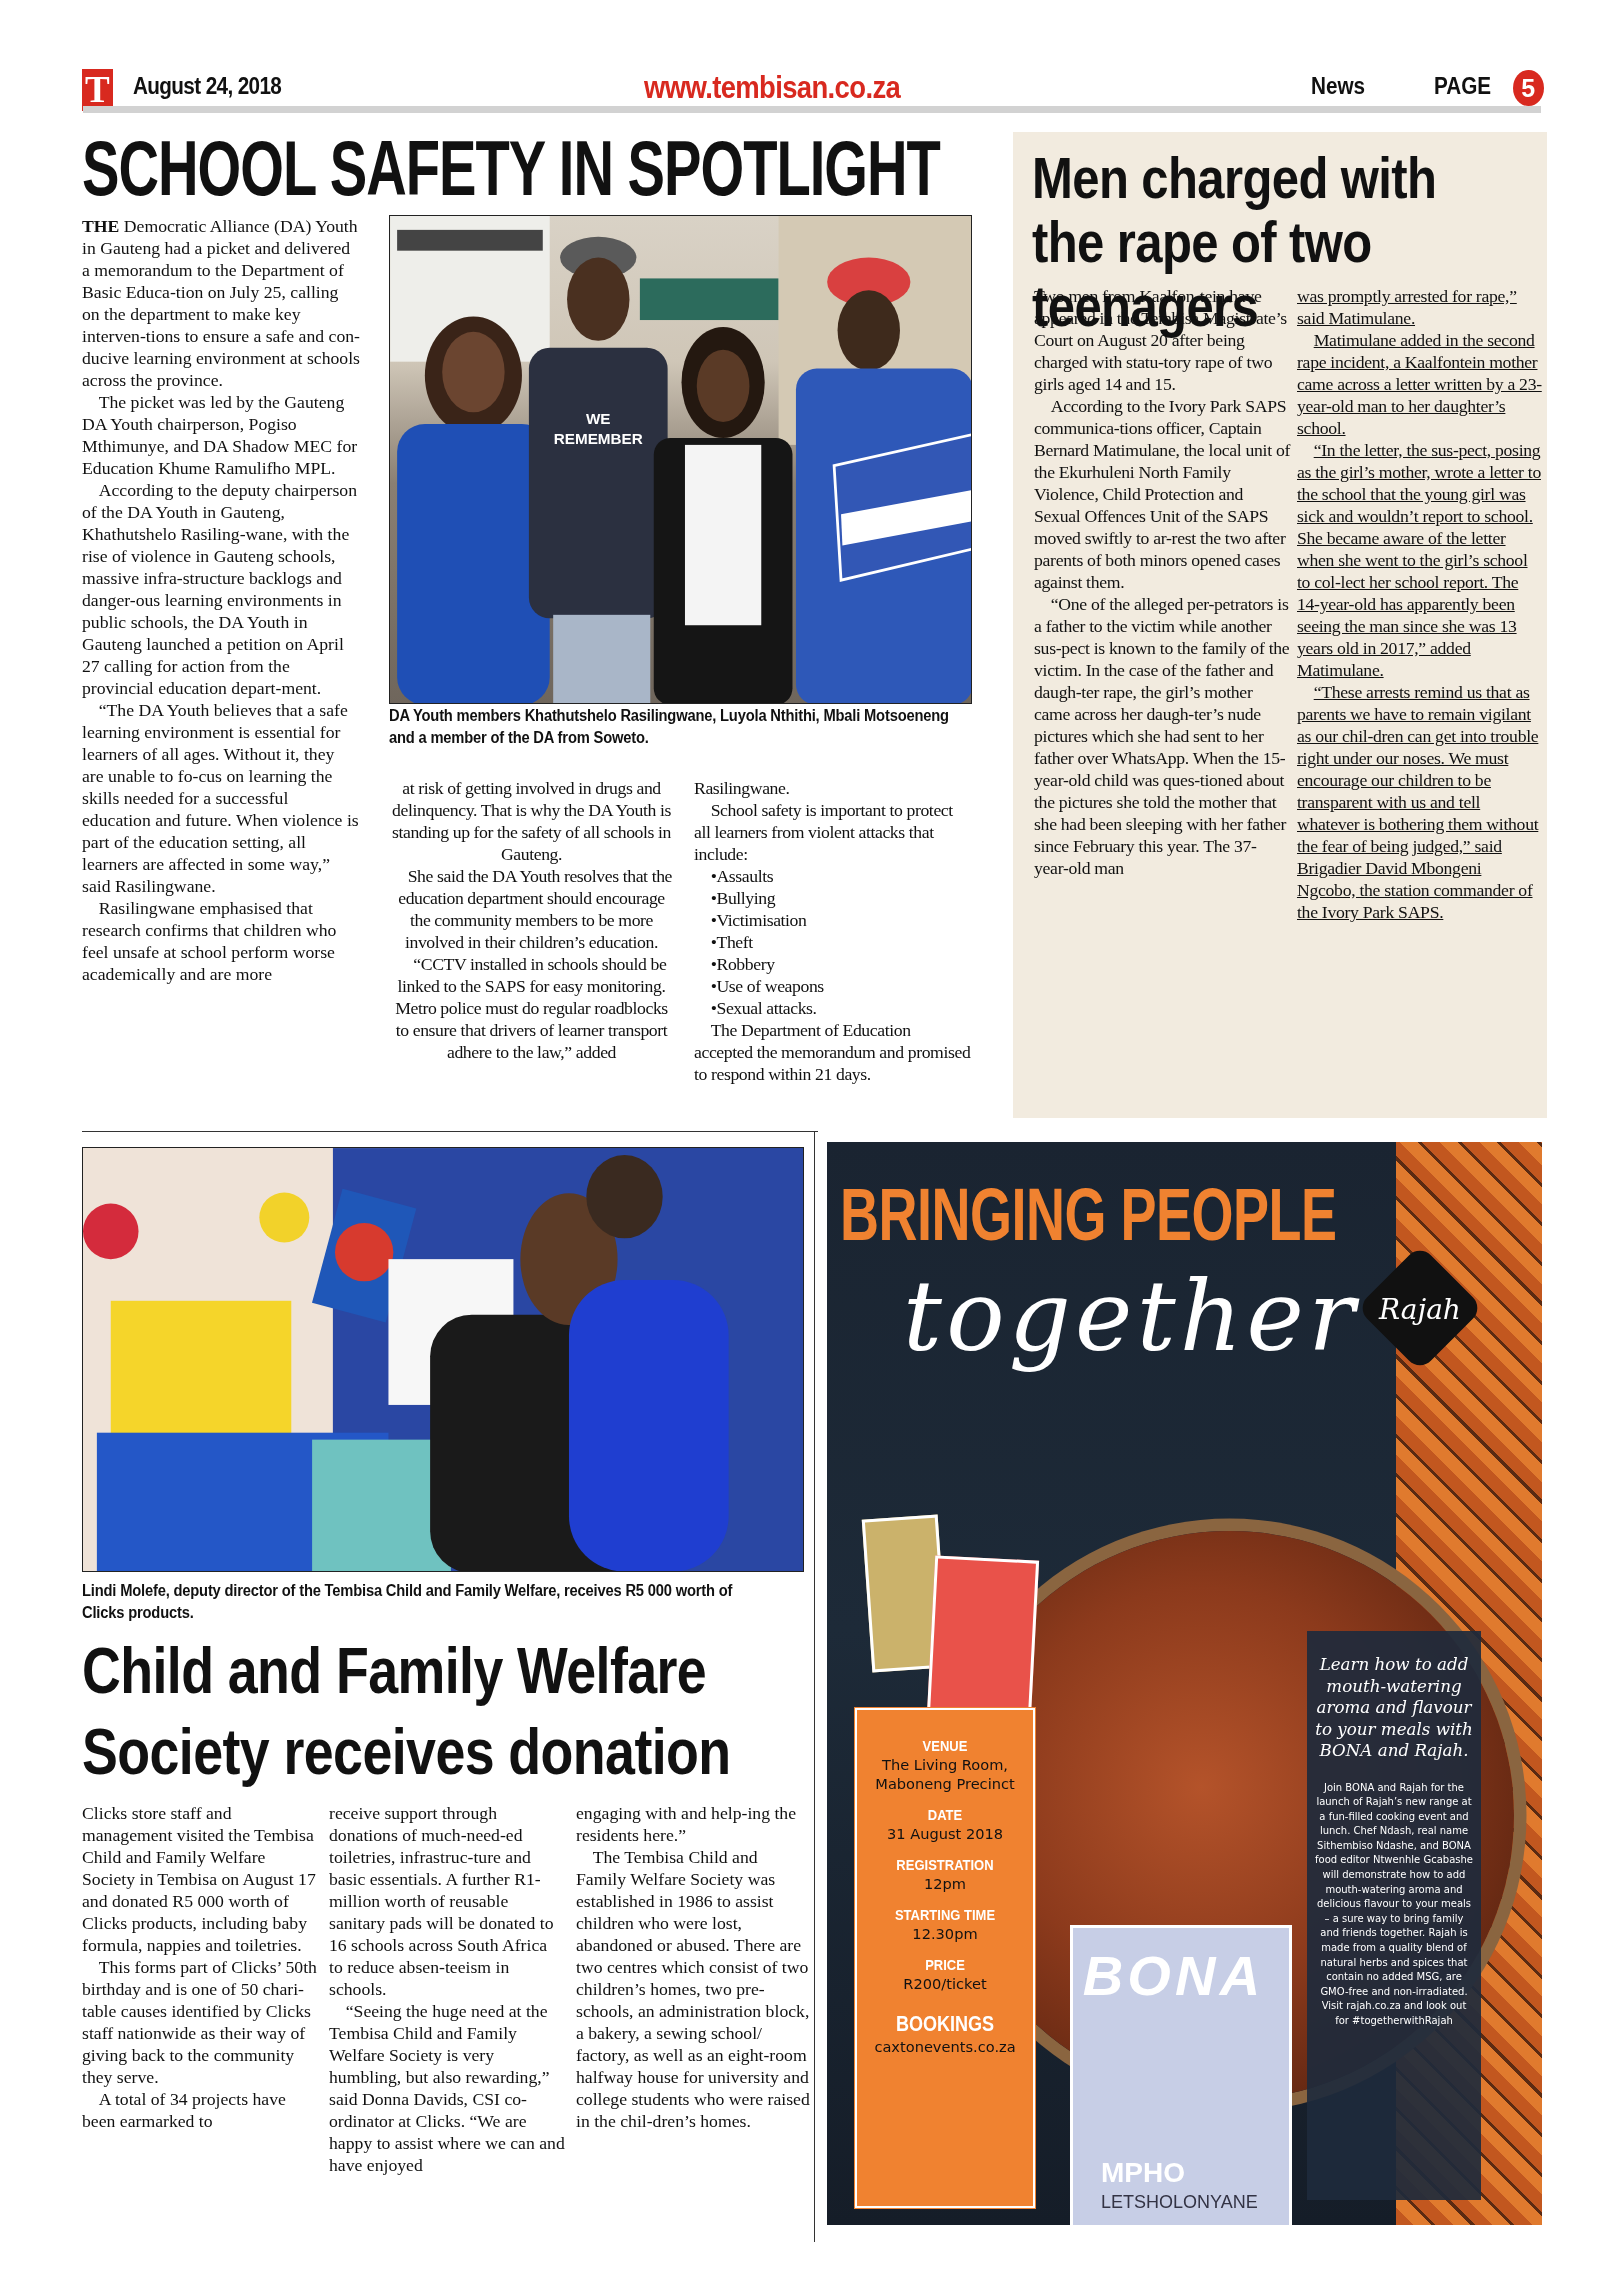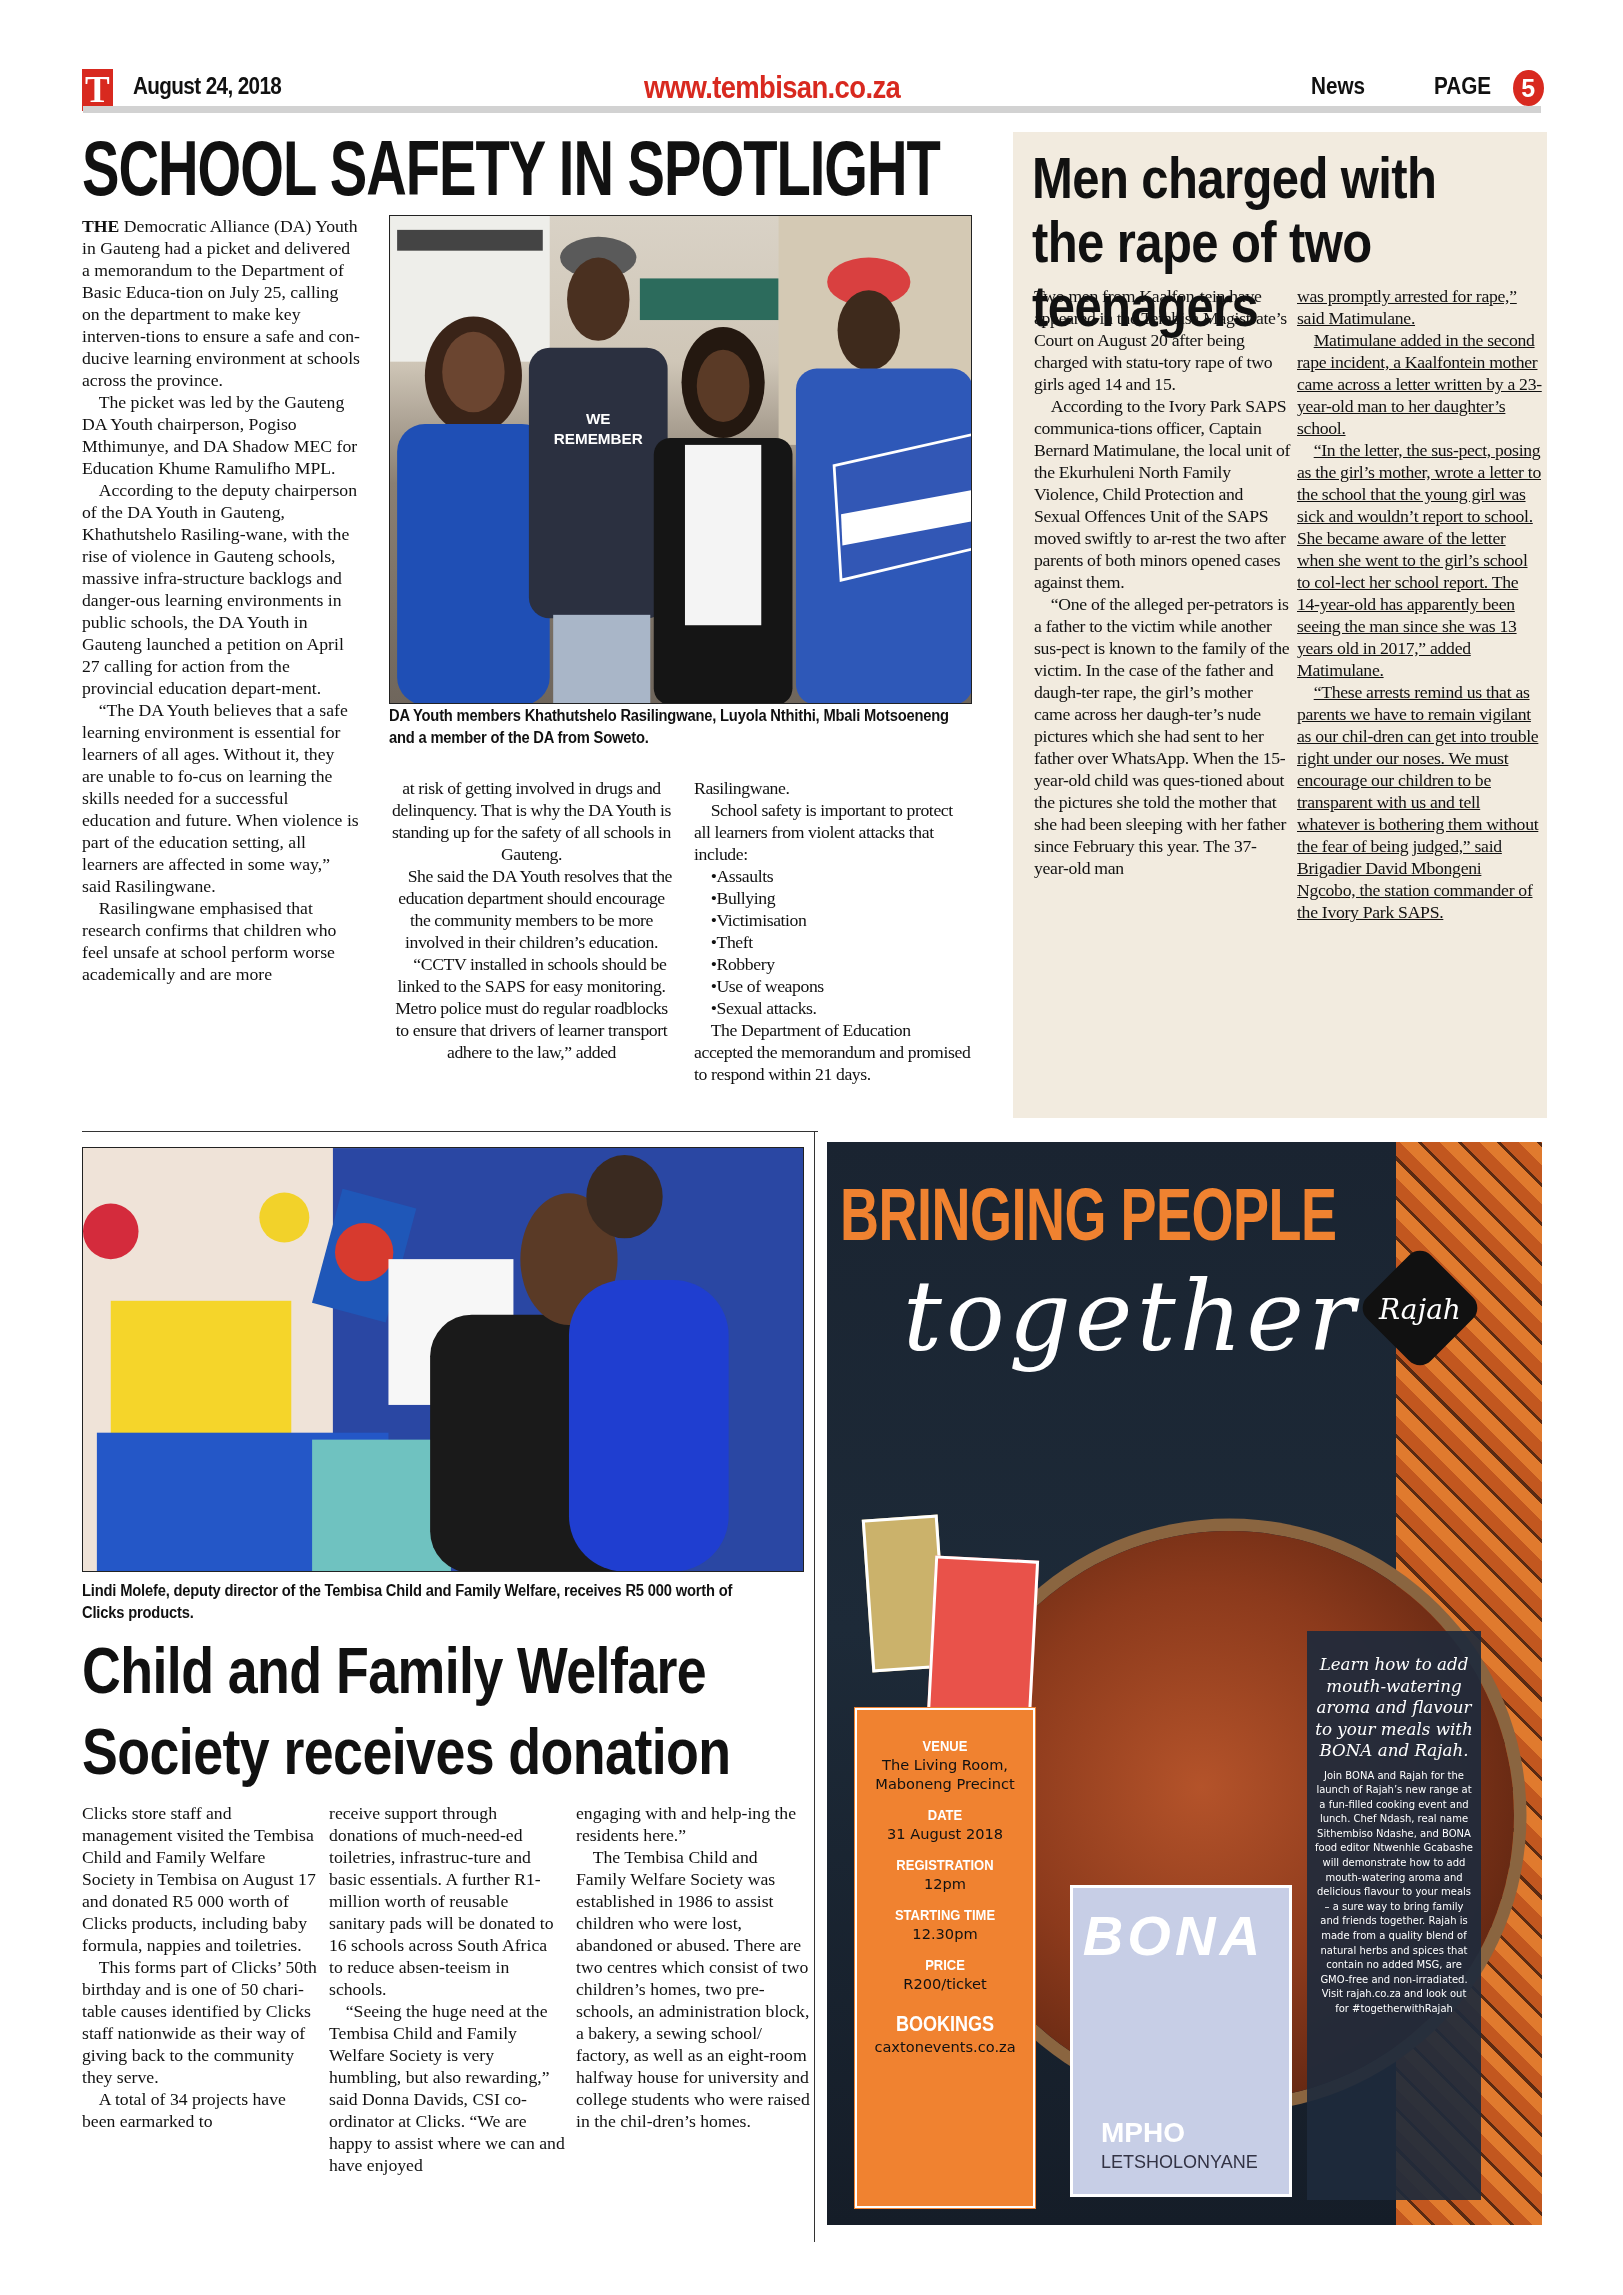--- a/index.html
+++ b/index.html
@@ -89,32 +89,32 @@
     border: 3.5px solid #fff; transform: rotate(-4deg); }
   .ad-chef2 { position: absolute; left: 104px; top: 416px; width: 104px; height: 160px; background: #e9524a;
     border: 3.5px solid #fff; transform: rotate(3deg); }
   .ad-info { position: absolute; left: 28px; top: 566px; width: 180px; height: 500px; background: #f08230;
     border: 2.8px solid #fff; outline: 1.4px solid #f08230; text-align: center; padding-top: 14px; }
   .ad-info .lbl { font-family: "Liberation Sans", sans-serif; font-weight: bold; color: #fff; font-size: 15.3px;
     transform: scaleX(0.85); margin-top: 12.5px; }
   .ad-info .val { font-family: "DejaVu Sans", sans-serif; color: #111; font-size: 14.6px; line-height: 19.4px; }
   .ad-info .book { font-family: "Liberation Sans", sans-serif; font-weight: bold; color: #fff; font-size: 22px;
     transform: scaleX(0.82); margin-top: 18px; }
-  .ad-mag { position: absolute; left: 243px; top: 743px; width: 222px; height: 312px; background: #c7cee6;
+  .ad-mag { position: absolute; left: 243px; top: 783px; width: 222px; height: 312px; background: #c7cee6;
     border: 3.5px solid #fff; }
   .ad-mag-title { position: absolute; left: 9.7px; top: 15.3px; font-family: "Liberation Sans", sans-serif; font-weight: bold;
     font-style: italic; font-size: 56px; color: #fff; letter-spacing: 4.2px; }
   .ad-mag-name { position: absolute; left: 28px; top: 229px; font-family: "Liberation Sans", sans-serif; font-weight: bold;
     font-size: 28px; color: #fff; }
   .ad-mag-sub { position: absolute; left: 28px; top: 264px; font-family: "Liberation Sans", sans-serif;
     font-size: 18px; color: #334; }
   .ad-desc { position: absolute; left: 480px; top: 489px; width: 174px; height: 569px; background: rgba(30,42,60,0.92);
     text-align: center; padding: 23px 7px; color: #fff; }
   .ad-desc .lead { font-family: "DejaVu Serif", serif; font-style: italic; font-size: 16.7px; line-height: 21.5px; }
-  .ad-desc .txt { font-family: "DejaVu Sans", sans-serif; font-size: 10px; line-height: 14.6px; margin-top: 7px; }
+  .ad-desc .txt { font-family: "DejaVu Sans", sans-serif; font-size: 10px; line-height: 14.6px; margin-top: 19px; }
 </style>
 </head>
 <body>
 
 <header class="mast">
   <div class="mast-logo">T</div>
   <div class="mast-date">August 24, 2018</div>
   <a class="mast-url">www.tembisan.co.za</a>
   <div class="mast-section">News</div>
   <div class="mast-page">PAGE</div>

